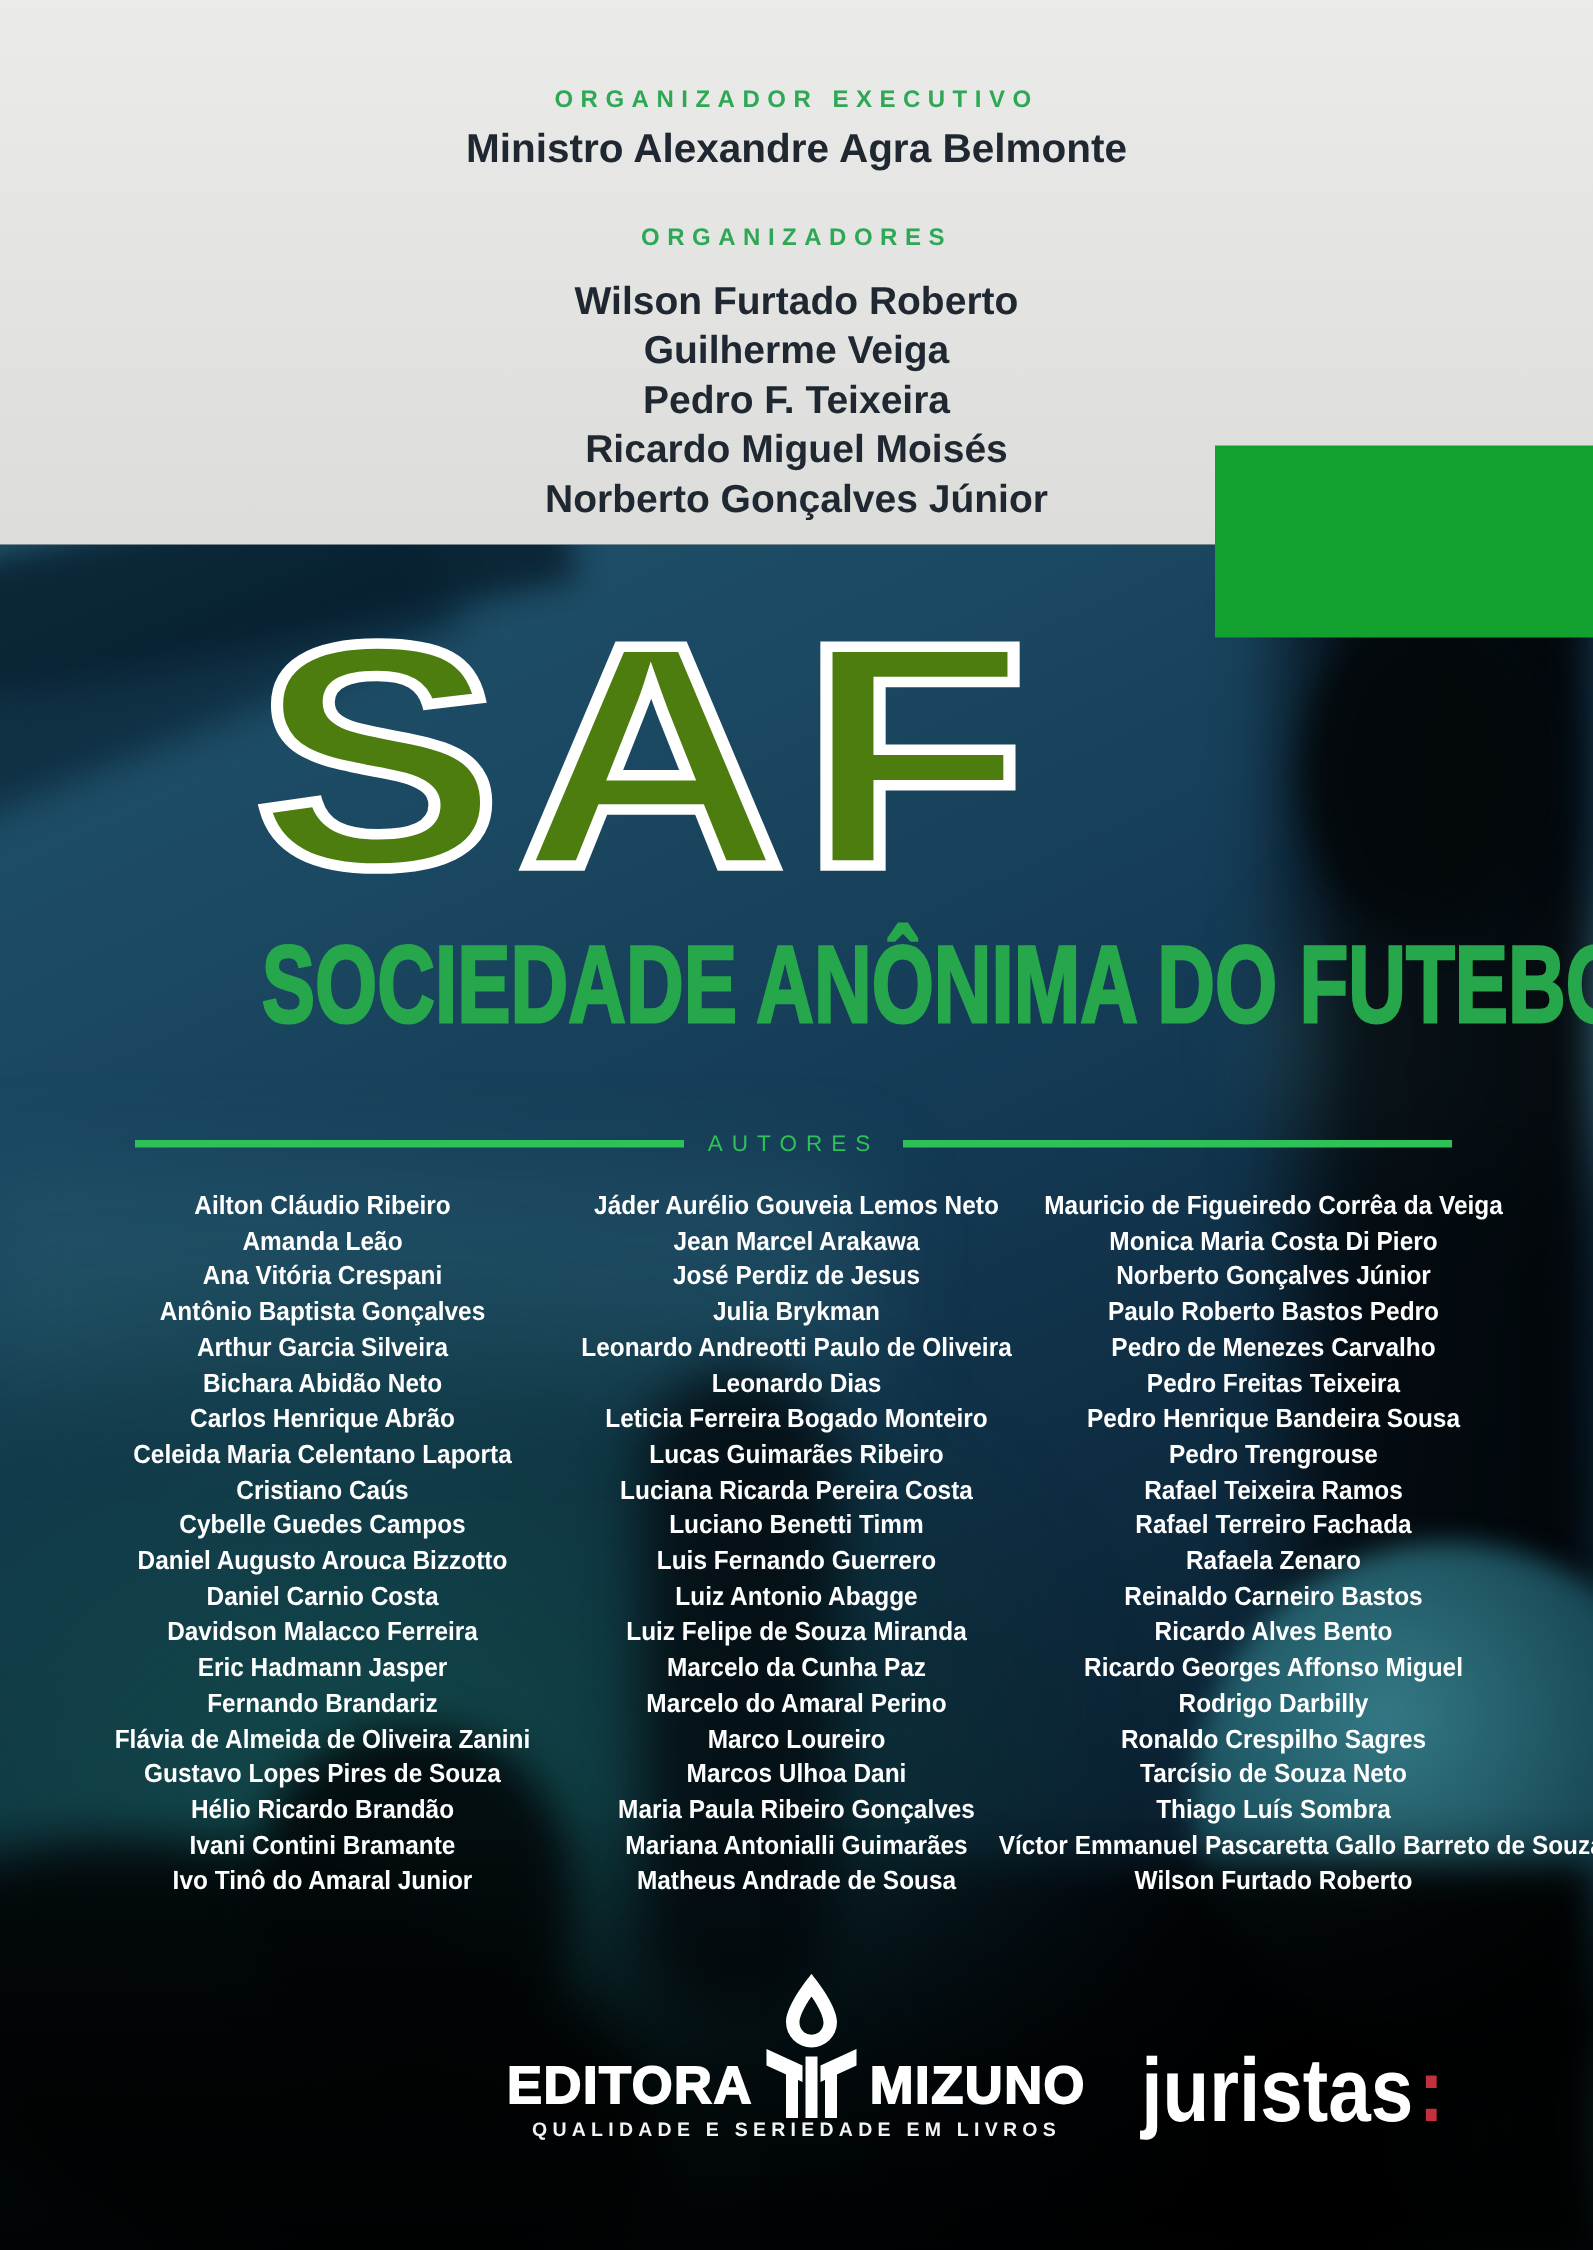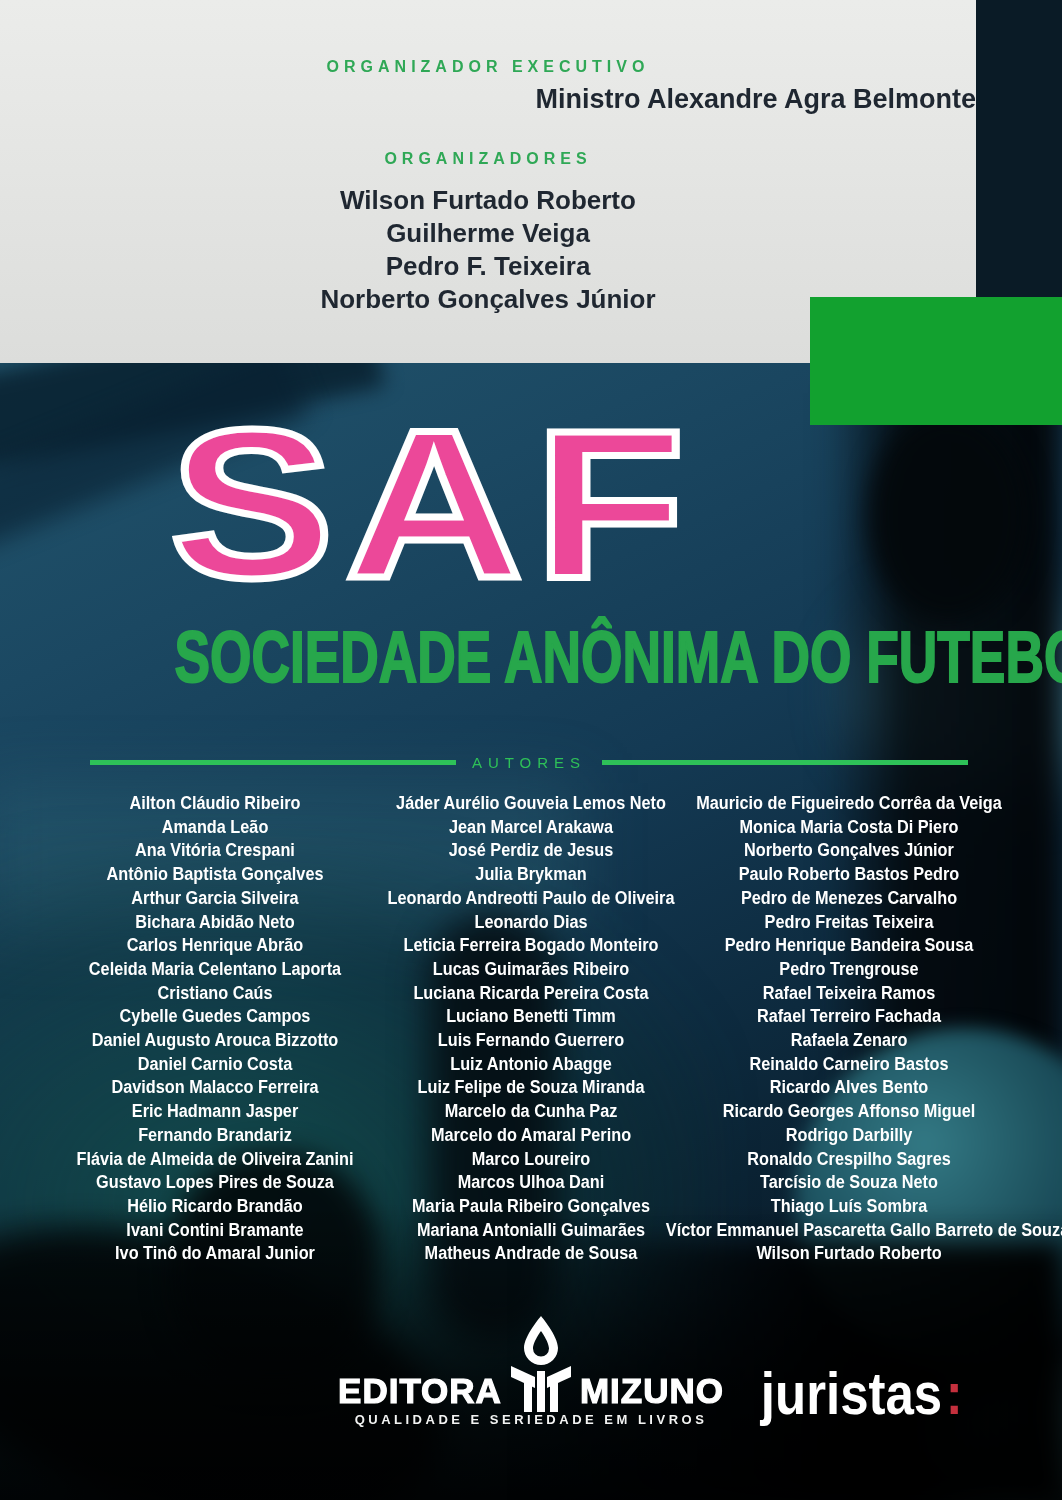--- a/index.html
+++ b/index.html
@@ -24,32 +24,32 @@
   .leg{left:-90px;top:880px;width:540px;height:270px;border-radius:50%;background:rgba(2,8,10,.92);transform:rotate(16deg);filter:blur(16px);}
   .foot{left:170px;top:790px;width:210px;height:230px;border-radius:45%;background:rgba(2,8,10,.9);filter:blur(14px);}
   .ball{left:795px;top:665px;width:340px;height:340px;border-radius:50%;filter:blur(9px);
     background:radial-gradient(circle at 38% 34%,rgba(54,128,140,.95) 0%,rgba(24,74,88,.92) 55%,rgba(9,33,44,.88) 82%);}
   .corner-glow{left:930px;top:1010px;width:210px;height:150px;border-radius:50%;background:rgba(84,175,190,.7);filter:blur(28px);}
   .bottom-dark{left:0;top:840px;width:1062px;height:297px;
     background:linear-gradient(180deg,rgba(0,0,0,0) 0%,rgba(0,0,0,.72) 62%,rgba(0,0,0,.9) 100%);}
   .rb-black{left:520px;top:880px;width:542px;height:260px;filter:blur(12px);
     background:linear-gradient(90deg,rgba(0,0,0,0) 0%,rgba(0,0,0,.85) 55%,rgba(0,0,0,.95) 100%);}
   
-  .top-band{position:absolute;left:0;top:0;width:976px;height:363px;z-index:5;
+  .top-band{position:absolute;left:0;top:0;width:1062px;height:363px;z-index:5;
     background:linear-gradient(180deg,#ebecea 0%,#e2e3e1 60%,#dcdddb 100%);text-align:center;}
   .green-label{position:absolute;left:0;width:100%;color:#2fa856;font-weight:700;font-size:16px;letter-spacing:5px;}
   .label-exec{top:58px;}
   .label-orgs{top:150px;}
-  .exec-name{position:absolute;left:0;top:84px;width:100%;color:#1f2731;font-weight:700;font-size:27px;text-align:right;}
+  .exec-name{position:absolute;left:0;top:84px;width:100%;color:#1f2731;font-weight:700;font-size:27px;}
   .org-list{position:absolute;left:0;top:184px;width:100%;}
   .org-name{color:#1f2731;font-weight:700;font-size:26px;line-height:33px;white-space:nowrap;}
   
   .green-block{position:absolute;left:810px;top:297px;width:252px;height:128px;background:#12a12f;z-index:6;}
   
-  .title{position:absolute;left:0;top:398px;width:866px;text-align:center;z-index:4;color:#ec4899;
+  .title{position:absolute;left:0;top:398px;width:866px;text-align:center;z-index:4;color:#4d7c0f;
     font-size:212px;font-weight:700;line-height:1;letter-spacing:10px;-webkit-text-stroke:7px #fff;}
   .title .sx{display:inline-block;transform:scaleX(1.16);transform-origin:50% 50%;white-space:nowrap;}
   .subtitle{position:absolute;left:0;top:620px;width:1062px;text-align:center;z-index:4;color:#27a74b;
     font-size:73px;font-weight:700;line-height:1;-webkit-text-stroke:2px #27a74b;}
   .subtitle .sx{display:inline-block;transform:scaleX(.73);transform-origin:50% 50%;white-space:nowrap;letter-spacing:0px;}
   
   .autores-bar{position:absolute;left:90px;top:754px;width:878px;display:flex;align-items:center;z-index:4;}
   .hline{flex:1;height:5px;background:#2ec158;}
   .autores-label{color:#2ec158;font-weight:400;font-size:15px;letter-spacing:6px;padding:0 16px;white-space:nowrap;}
   
@@ -94,20 +94,21 @@
   </div>
 
   <div class="top-band">
     <div class="green-label label-exec">ORGANIZADOR EXECUTIVO</div>
     <div class="exec-name">Ministro Alexandre Agra Belmonte</div>
     <div class="green-label label-orgs">ORGANIZADORES</div>
     <div class="org-list">
         <div class="org-name">Wilson Furtado Roberto</div>
         <div class="org-name">Guilherme Veiga</div>
         <div class="org-name">Pedro F. Teixeira</div>
+        <div class="org-name">Ricardo Miguel Moisés</div>
         <div class="org-name">Norberto Gonçalves Júnior</div>
       </div>
   </div>
 
   <div class="green-block"></div>
 
   <div class="title">
     <span class="sx">SAF</span>
   </div>
   <div class="subtitle">

